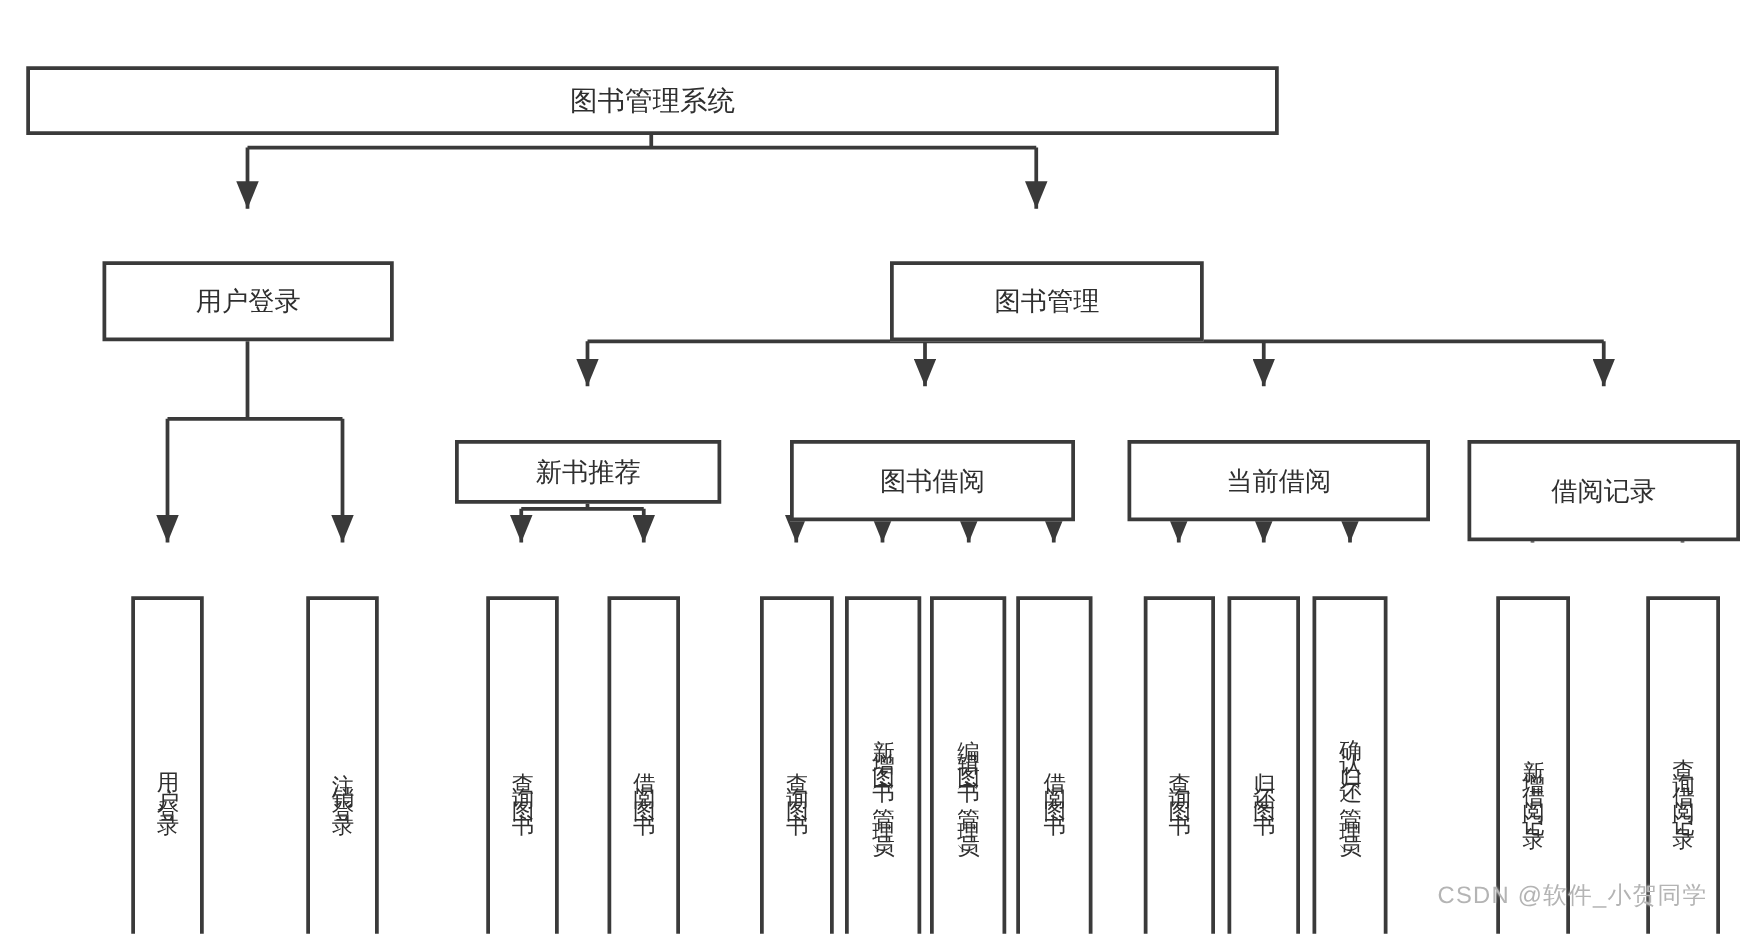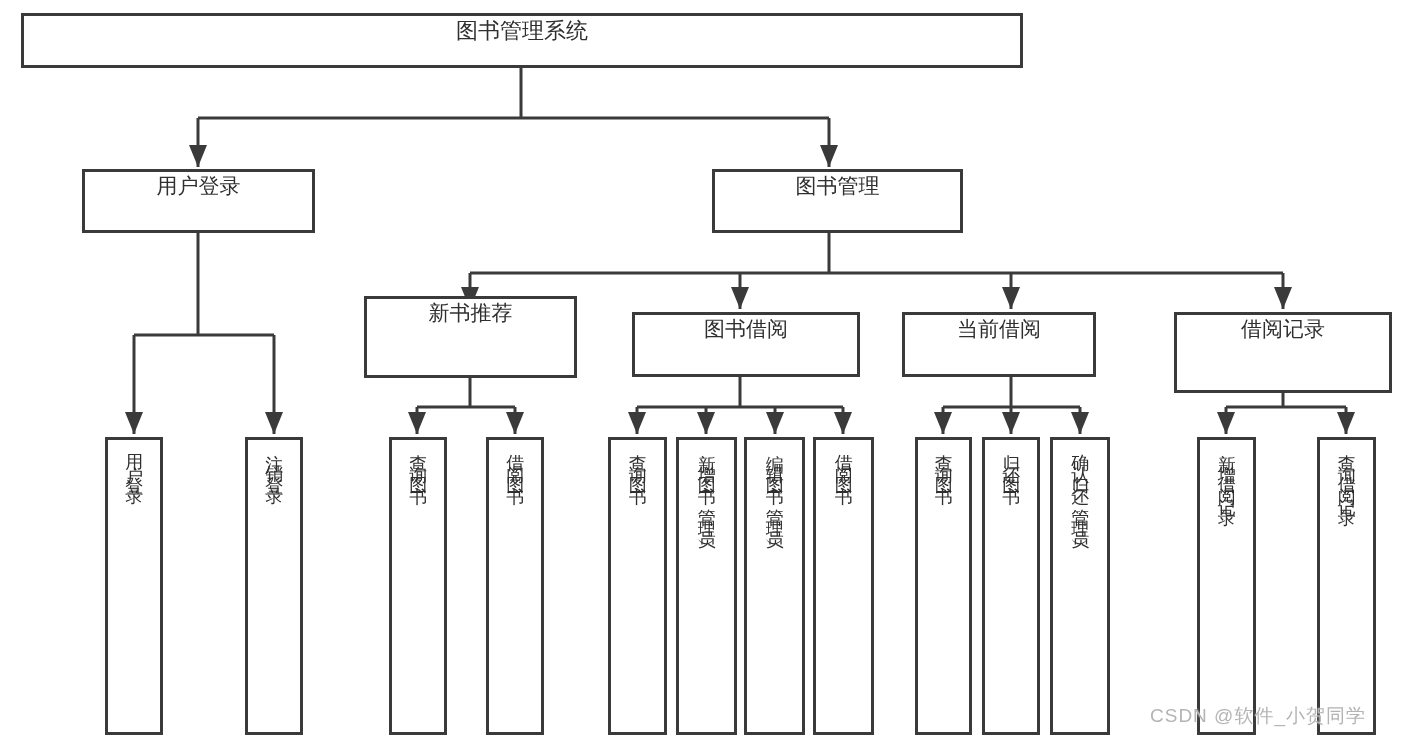--- a/index.html
+++ b/index.html
@@ -11,23 +11,25 @@
     overflow: hidden;
   }
   .stage { position: absolute; inset: 0; width: 1405px; height: 747px; }
   svg.connectors { position: absolute; left: 0; top: 0; z-index: 1; }
   .box {
     position: absolute;
     box-sizing: border-box;
     background: #ffffff;
     border: 3px solid #3a3a3a;
     display: flex;
+    align-items: center;
     justify-content: center;
     color: #2f2f2f;
     z-index: 2;
+    margin-top: 40px;
   }
   .root-box  { font-size: 22px; }
   .l2-box, .l3-box { font-size: 21px; }
   .leaf-box  { font-size: 18px; }
   .leaf-box .vtext {
     writing-mode: vertical-rl;
     text-orientation: mixed;
     letter-spacing: 11px;
     line-height: 1.15;
     white-space: nowrap;
@@ -96,27 +98,27 @@
     <span>图书管理系统</span>
   </div>
 
   <div class="box l2-box" style="left:82px; top:169px; width:233px; height:64px;">
     <span>用户登录</span>
   </div>
   <div class="box l2-box" style="left:712px; top:169px; width:251px; height:64px;">
     <span>图书管理</span>
   </div>
 
-  <div class="box l3-box" style="left:364px; top:296px; width:213px; height:82px;">
+  <div class="box l3-box" style="left:364px; top:312px; width:213px; height:51px;">
     <span>新书推荐</span>
   </div>
   <div class="box l3-box" style="left:632px; top:312px; width:228px; height:65px;">
     <span>图书借阅</span>
   </div>
-  <div class="box l3-box" style="left:902px; top:312px; width:194px; height:65px;">
+  <div class="box l3-box" style="left:902px; top:312px; width:242px; height:65px;">
     <span>当前借阅</span>
   </div>
   <div class="box l3-box" style="left:1174px; top:312px; width:218px; height:81px;">
     <span>借阅记录</span>
   </div>
 
   <div class="box leaf-box" style="left:105px; top:437px; width:58px; height:298px;">
     <span class="vtext">用户登录</span>
   </div>
   <div class="box leaf-box" style="left:245px; top:437px; width:58px; height:298px;">

